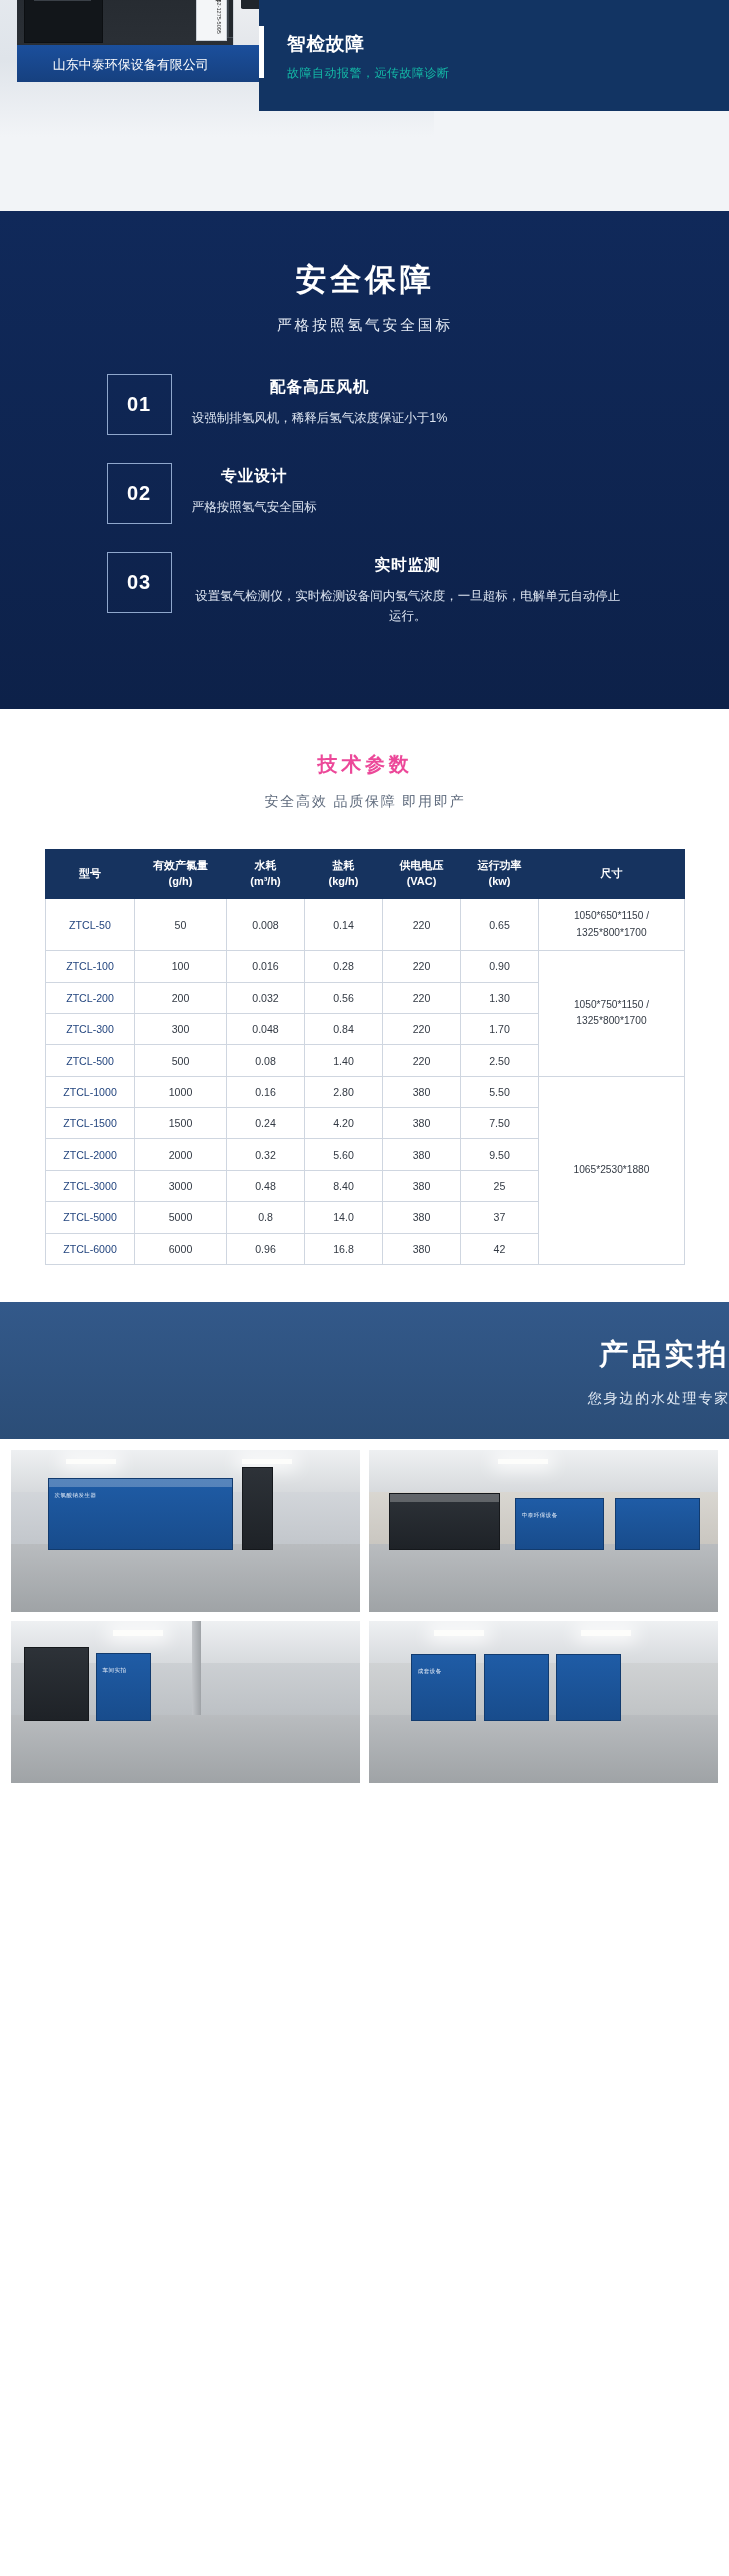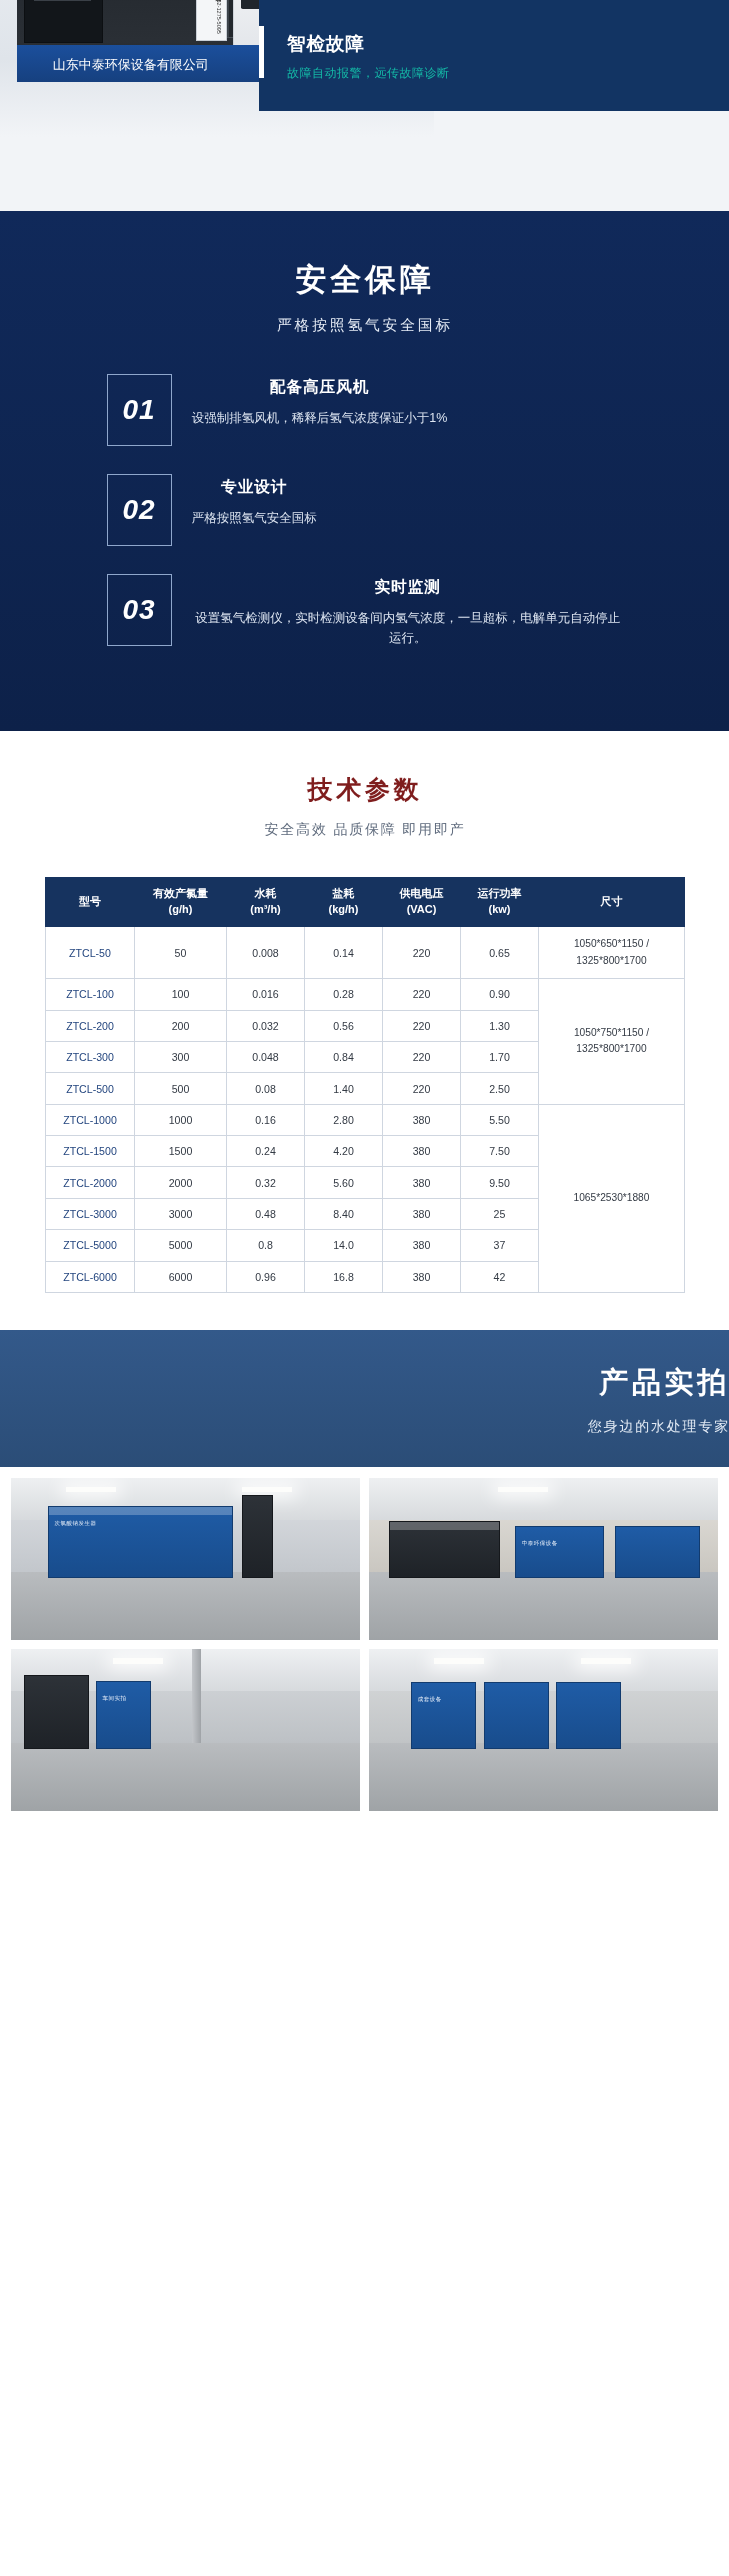--- a/index.html
+++ b/index.html
@@ -96,33 +96,33 @@
   }
   .safety h2 {
     text-align: center; font-size: 31px; font-weight: bold; letter-spacing: 3.7px;
   }
   .safety .sub {
     text-align: center; font-size: 14.8px; margin-top: 14.8px; letter-spacing: 2.8px; color: #e5ebf5;
   }
   .safety-list { margin: 39px auto 0 auto; width: 517px; }
   .safety-item { display: flex; align-items: flex-start; margin-bottom: 28px; }
   .safety-num {
-    width: 65px; height: 72px; flex: 0 0 65px;
+    width: 65px; height: 61px; flex: 0 0 65px;
     border: 1.8px solid #8fa7cc;
     display: flex; align-items: center; justify-content: center;
-    font-size: 28px; font-weight: bold; letter-spacing: 0.9px; font-style: italic;
+    font-size: 20px; font-weight: bold; letter-spacing: 0.9px;
   }
   .safety-text { margin-left: 20.3px; padding-top: 3.7px; text-align: center; }
   .safety-text .t { font-size: 15.7px; font-weight: bold; letter-spacing: 0.9px; }
   .safety-text .d { font-size: 12.5px; margin-top: 9.2px; line-height: 1.65; color: #dde5f1; }
 
   
   .params { background: #fff; padding: 42px 0 37px 0; }
   .params h2 {
-    text-align: center; font-size: 25px; font-weight: bold; color: #7f1d1d; letter-spacing: 3.7px;
+    text-align: center; font-size: 20px; font-weight: bold; color: #ec4899; letter-spacing: 3.7px;
   }
   .params .sub {
     text-align: center; font-size: 14px; color: #5f6b7d; margin-top: 14.8px; letter-spacing: 1.8px;
   }
   table {
     margin: 38px auto 0 auto;
     width: 640px;
     border-collapse: collapse;
     font-size: 10.6px;
     color: #2b3murky;

